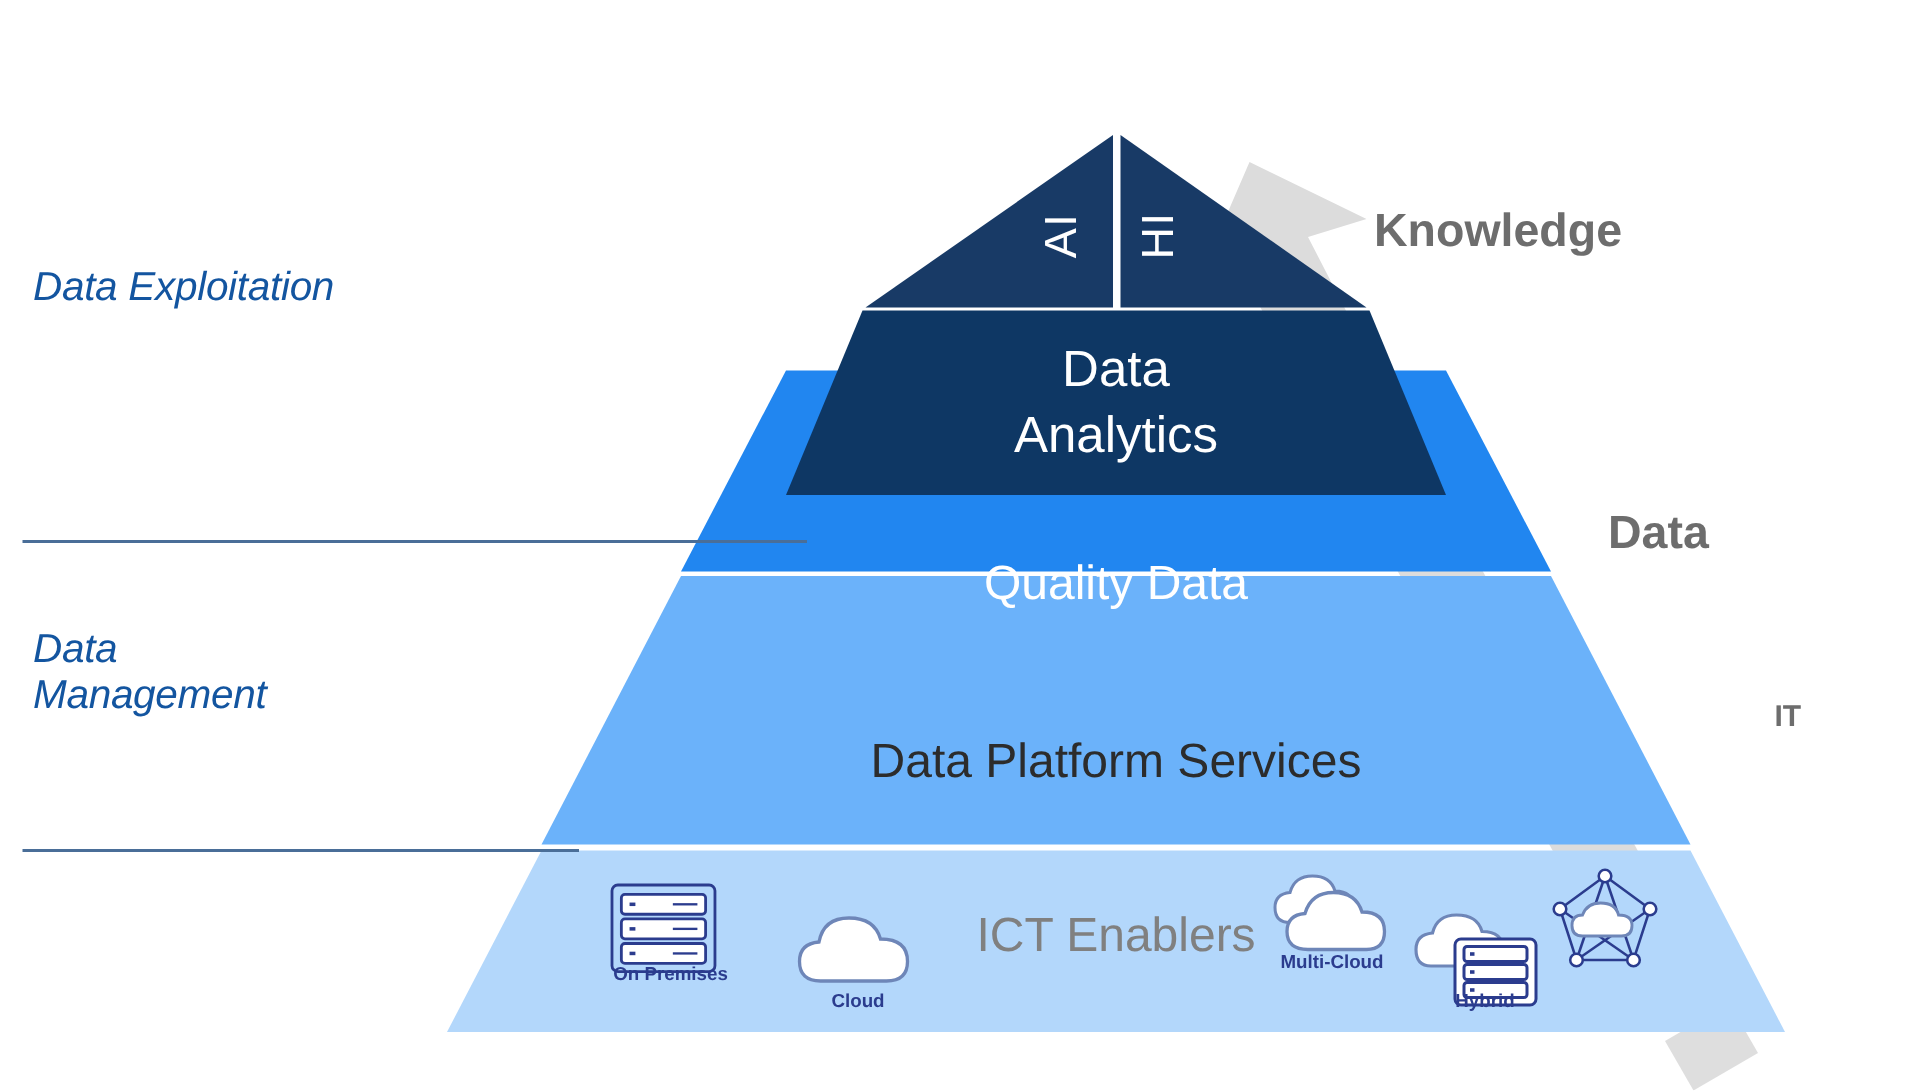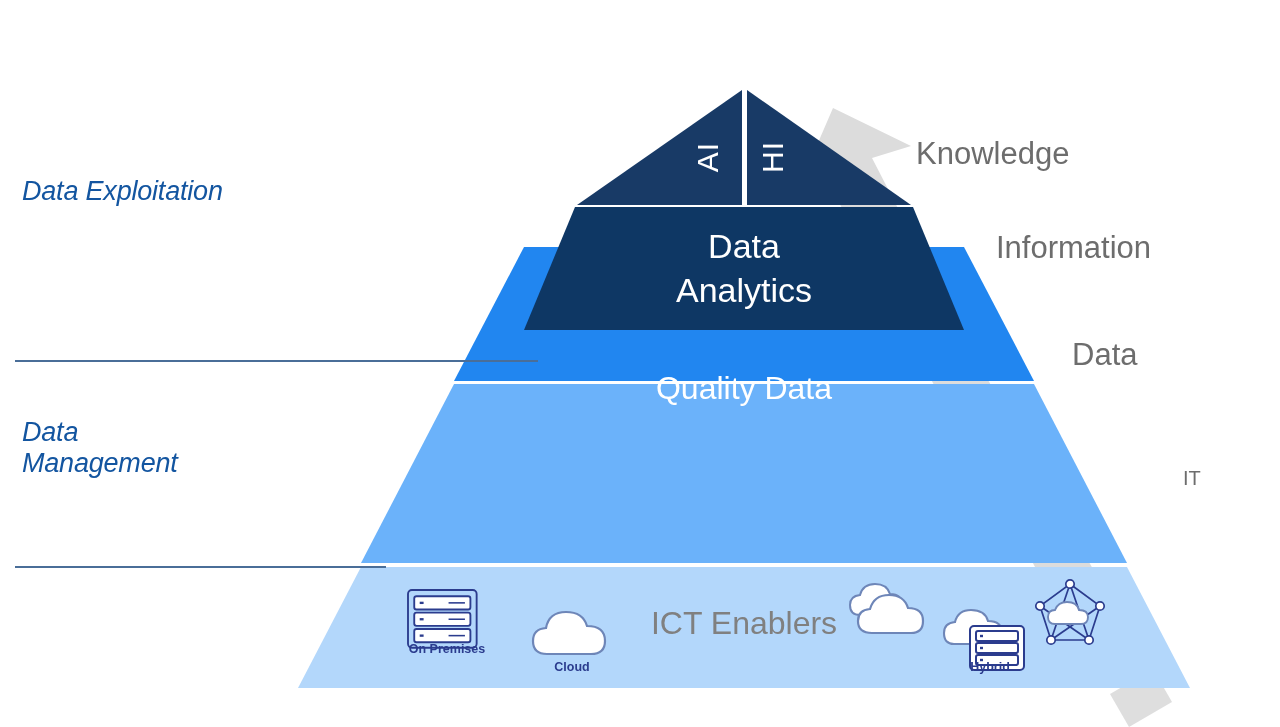--- a/index.html
+++ b/index.html
@@ -103,21 +103,21 @@
   #enabler-on-premises { left: 387px; top: 588px; }
   #enabler-cloud       { left: 512px; top: 606px; }
   #enabler-multi-cloud { left: 828px; top: 580px; }
   #enabler-hybrid      { left: 930px; top: 606px; }
   #enabler-edge        { left: 1010px; top: 577px; }
 
   
   .stage-label {
     position: absolute;
     color: #6D6D6D;
-    font-weight: normal;
+    font-weight: bold;
     font-size: 31px;
     white-space: nowrap;
   }
   #stage-knowledge   { left: 916px; top: 136px; }
   #stage-information { left: 996px; top: 230px; }
   #stage-data        { left: 1072px; top: 337px; }
   #stage-it          { left: 1183px; top: 467px; font-size: 20px; }
 </style>
 </head>
 <body>
@@ -209,40 +209,44 @@
       </g>
     </g>
   </svg>
 
   <div class="apex-letter" id="apex-ai">AI</div>
   <div class="apex-letter" id="apex-hi">HI</div>
 
   <div class="pyr-text" id="txt-data-analytics">Data
 Analytics</div>
   <div class="pyr-text" id="txt-quality-data">Quality Data</div>
+  <div class="pyr-text" id="txt-platform-services">Data Platform Services</div>
   <div class="pyr-text" id="txt-ict-enablers">ICT Enablers</div>
 
   <div class="enabler" id="enabler-on-premises">
     <span class="ico"></span>
     <span class="cap">On Premises</span>
   </div>
   <div class="enabler" id="enabler-cloud">
     <span class="ico"></span>
     <span class="cap">Cloud</span>
+  </div>
+  <div class="enabler" id="enabler-multi-cloud">
+    <span class="ico"></span>
+    <span class="cap">Multi-Cloud</span>
   </div>
   <div class="enabler" id="enabler-hybrid">
     <span class="ico"></span>
     <span class="cap">Hybrid</span>
   </div>
 
   <div class="cat-label" id="cat-exploitation">Data Exploitation</div>
   <div class="cat-label" id="cat-management">Data
 Management</div>
 
   <div class="divider" id="divider-1"></div>
   <div class="divider" id="divider-2"></div>
 
   <div class="stage-label" id="stage-knowledge">Knowledge</div>
-  <div class="stage-label" id="stage-information">Information</div>
   <div class="stage-label" id="stage-data">Data</div>
   <div class="stage-label" id="stage-it">IT</div>
 
 </div>
 
 </body></html>

